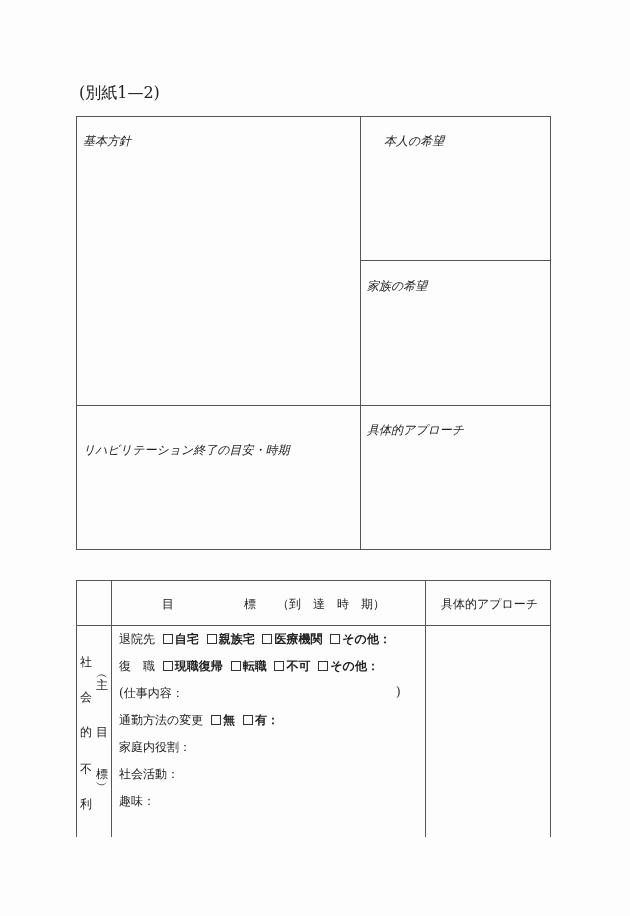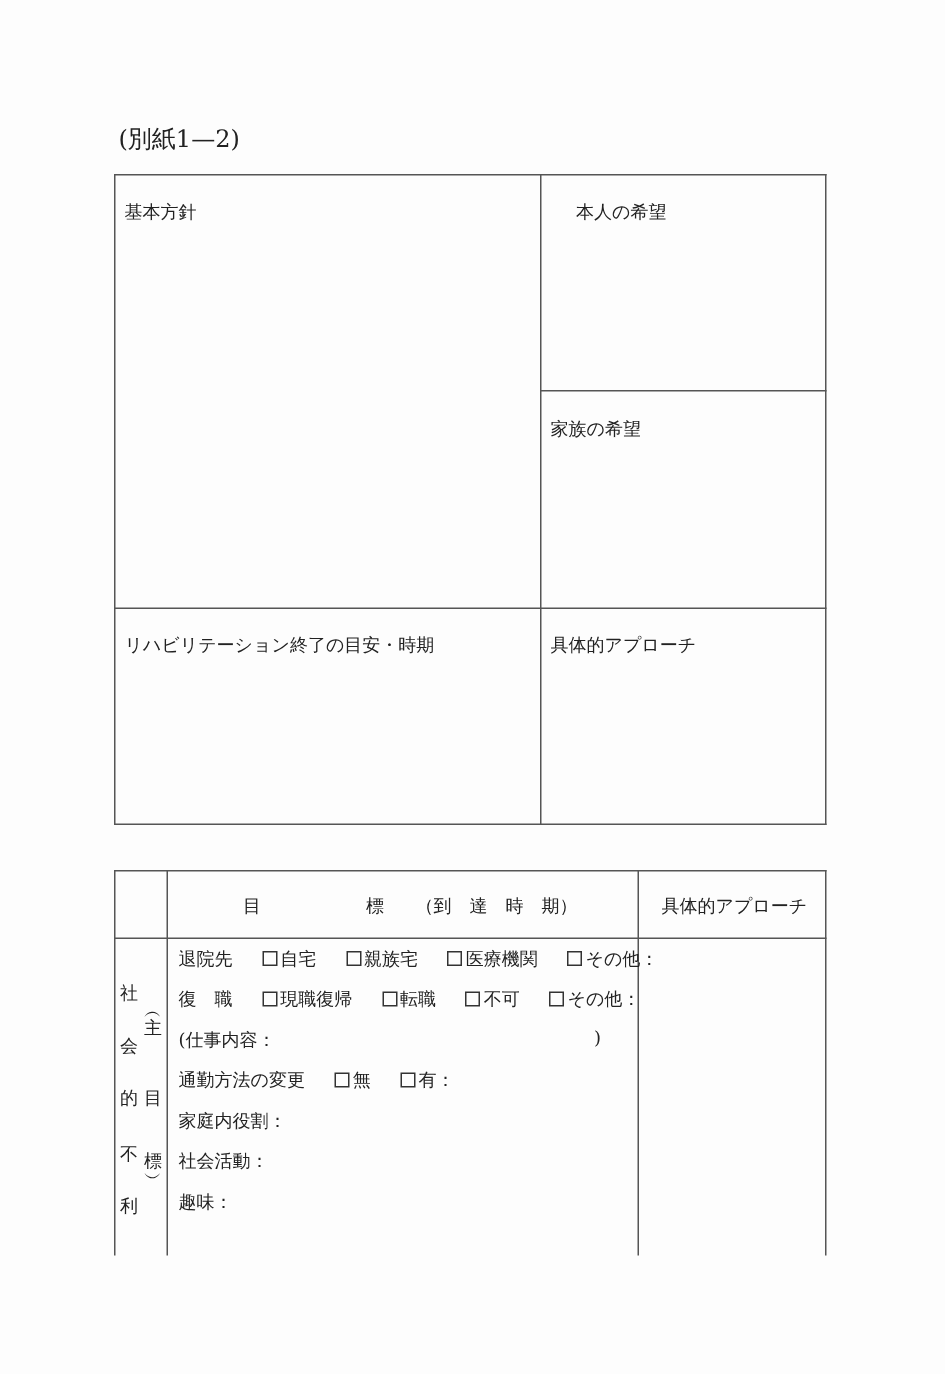--- a/index.html
+++ b/index.html
@@ -4,46 +4,46 @@
 <style>
   html, body { margin: 0; padding: 0; }
   body {
     width: 630px; height: 916px; background: #fdfdfd;
     position: relative; overflow: hidden;
     font-family: "DejaVu Serif", "Liberation Serif", serif;
     color: #222;
   }
   .doc-label { position: absolute; left: 79px; top: 83px; font-size: 16px; }
   .line { position: absolute; background: #555; }
-  .cell-label { position: absolute; font-size: 12px; white-space: nowrap; }
+  .cell-label { position: absolute; font-size: 12px; white-space: nowrap; font-style: italic; }
   .hdr { position: absolute; font-size: 12px; white-space: nowrap; }
   .row-text { position: absolute; left: 119px; font-size: 12px; white-space: nowrap; }
   .vchar { position: absolute; font-size: 12px; }
   .cb { display: inline-block; width: 8px; height: 8px; border: 1px solid #333; margin-right: 2px; vertical-align: -1px; }
-  .opt { margin-left: 16px; }
+  .opt { margin-left: 4px; font-weight: bold; }
   .vparen { position: absolute; font-size: 12px; line-height: 13px; width: 14px; text-align: center; }
 </style>
 </head>
 <body>
 
 <div class="doc-label">(別紙1—2)</div>
 
 <div>
   <div class="line" style="left:76px;top:116px;width:475px;height:1px;"></div>
   <div class="line" style="left:76px;top:549px;width:475px;height:1px;"></div>
   <div class="line" style="left:76px;top:116px;width:1px;height:434px;"></div>
   <div class="line" style="left:550px;top:116px;width:1px;height:434px;"></div>
   <div class="line" style="left:360px;top:116px;width:1px;height:434px;"></div>
   <div class="line" style="left:360px;top:260px;width:191px;height:1px;"></div>
   <div class="line" style="left:76px;top:405px;width:475px;height:1px;"></div>
 
   <div class="cell-label" style="left:83px;top:133px;">基本方針</div>
   <div class="cell-label" style="left:384px;top:133px;">本人の希望</div>
   <div class="cell-label" style="left:367px;top:278px;">家族の希望</div>
-  <div class="cell-label" style="left:83px;top:422px;">リハビリテーション終了の目安・時期</div>
+  <div class="cell-label" style="left:83px;top:442px;">リハビリテーション終了の目安・時期</div>
   <div class="cell-label" style="left:367px;top:422px;">具体的アプローチ</div>
 </div>
 
 <div>
   <div class="line" style="left:76px;top:580px;width:475px;height:1px;"></div>
   <div class="line" style="left:76px;top:580px;width:1px;height:257px;"></div>
   <div class="line" style="left:550px;top:580px;width:1px;height:257px;"></div>
   <div class="line" style="left:111px;top:580px;width:1px;height:257px;"></div>
   <div class="line" style="left:425px;top:580px;width:1px;height:257px;"></div>
   <div class="line" style="left:76px;top:625px;width:475px;height:1px;"></div>

